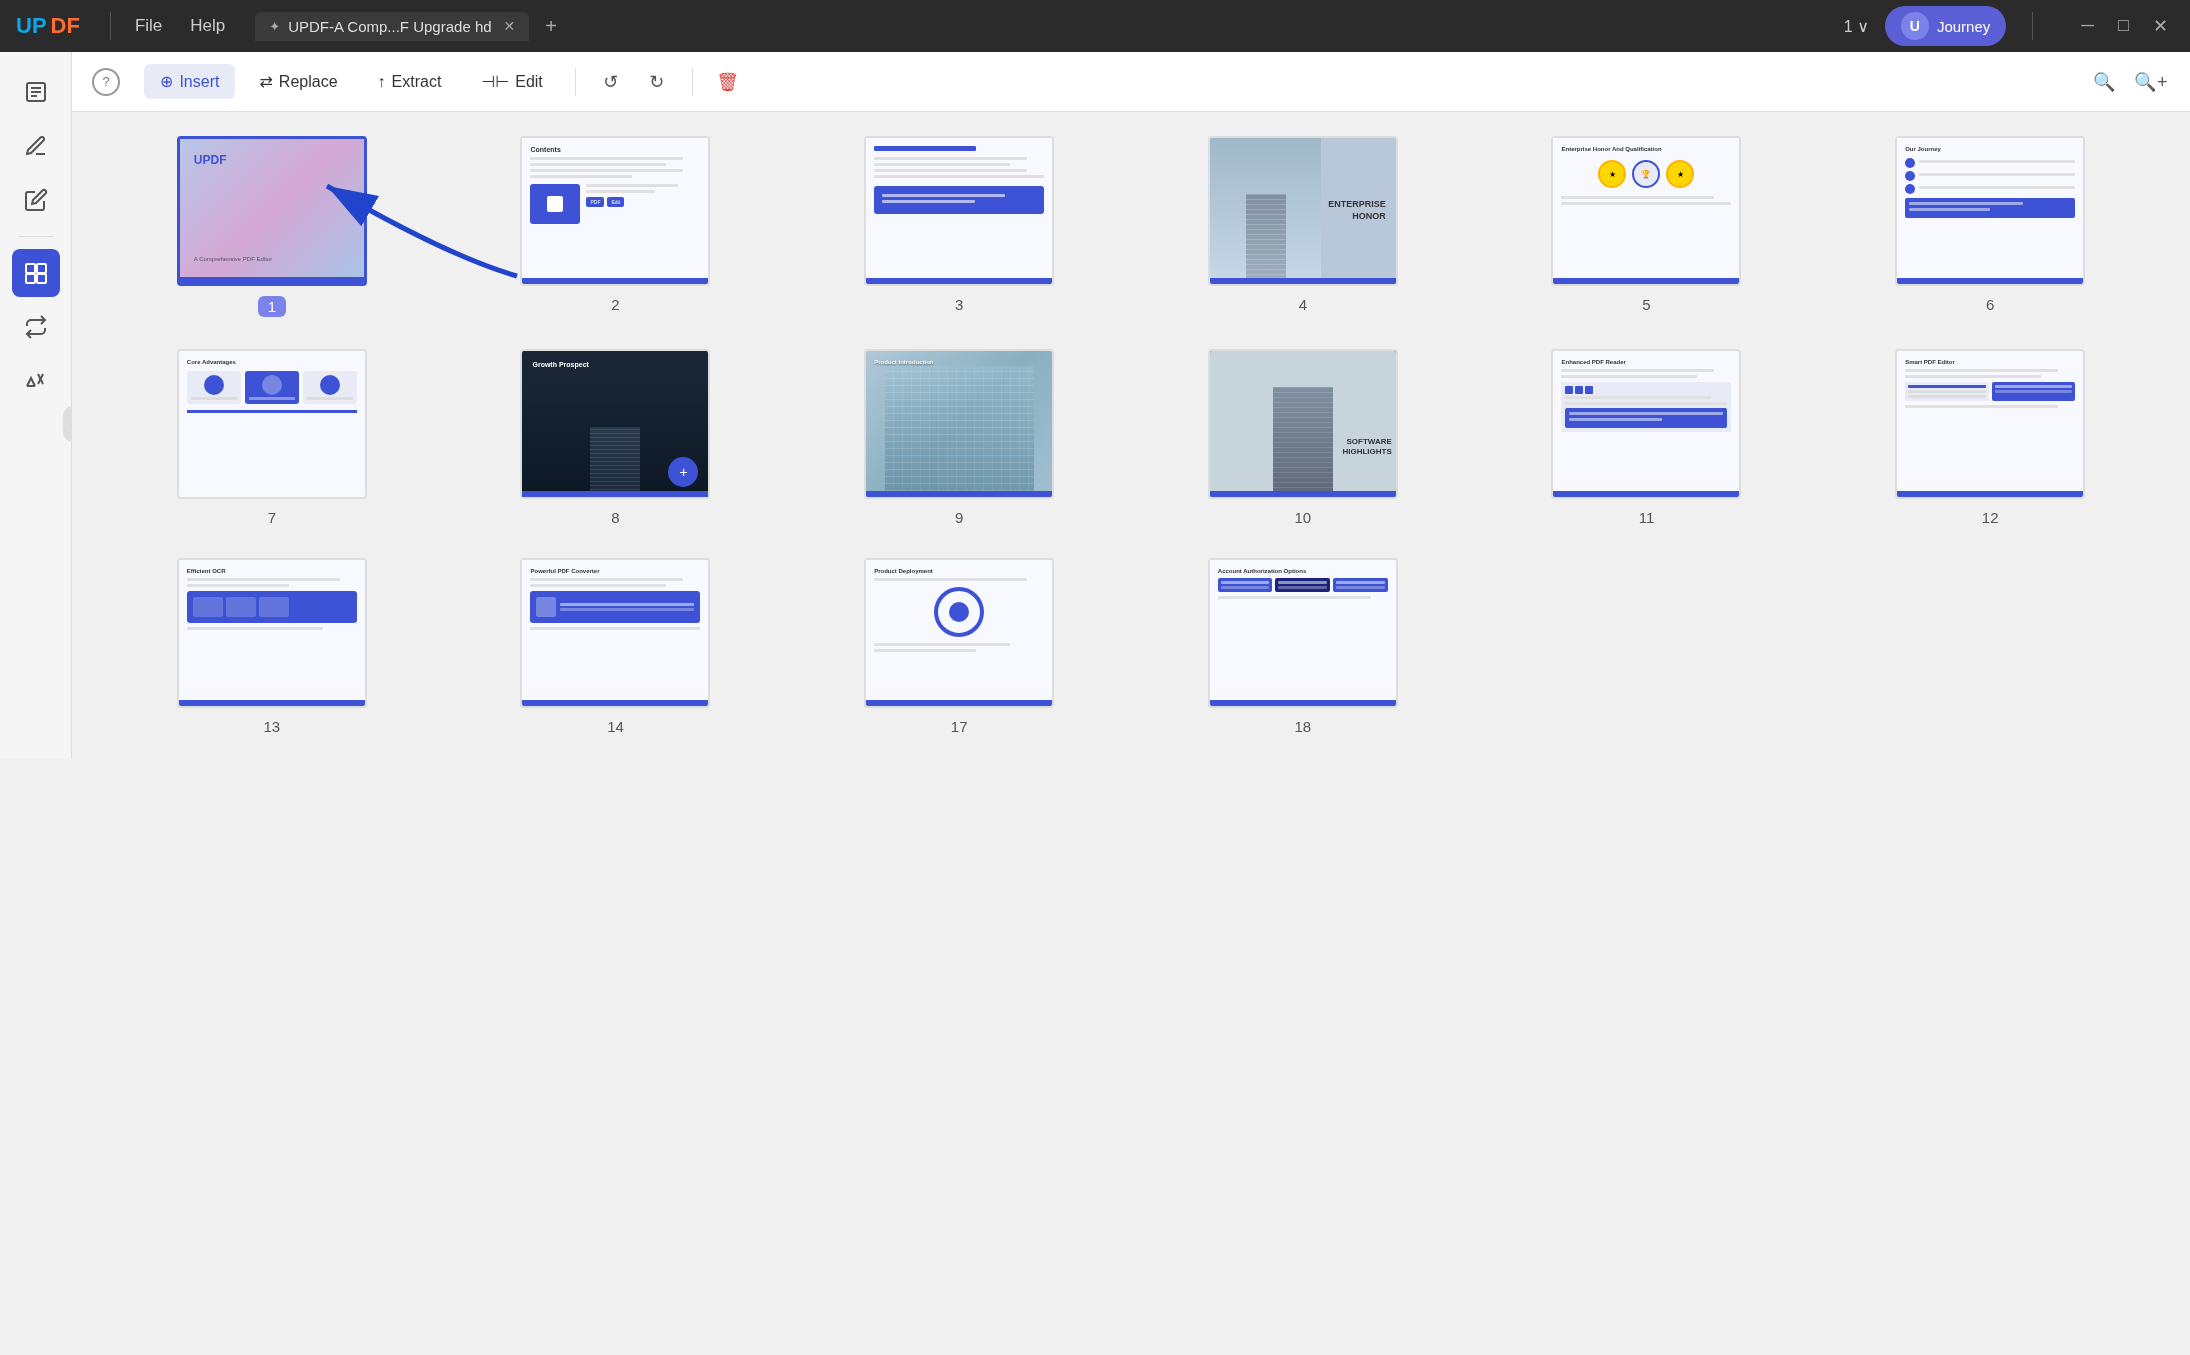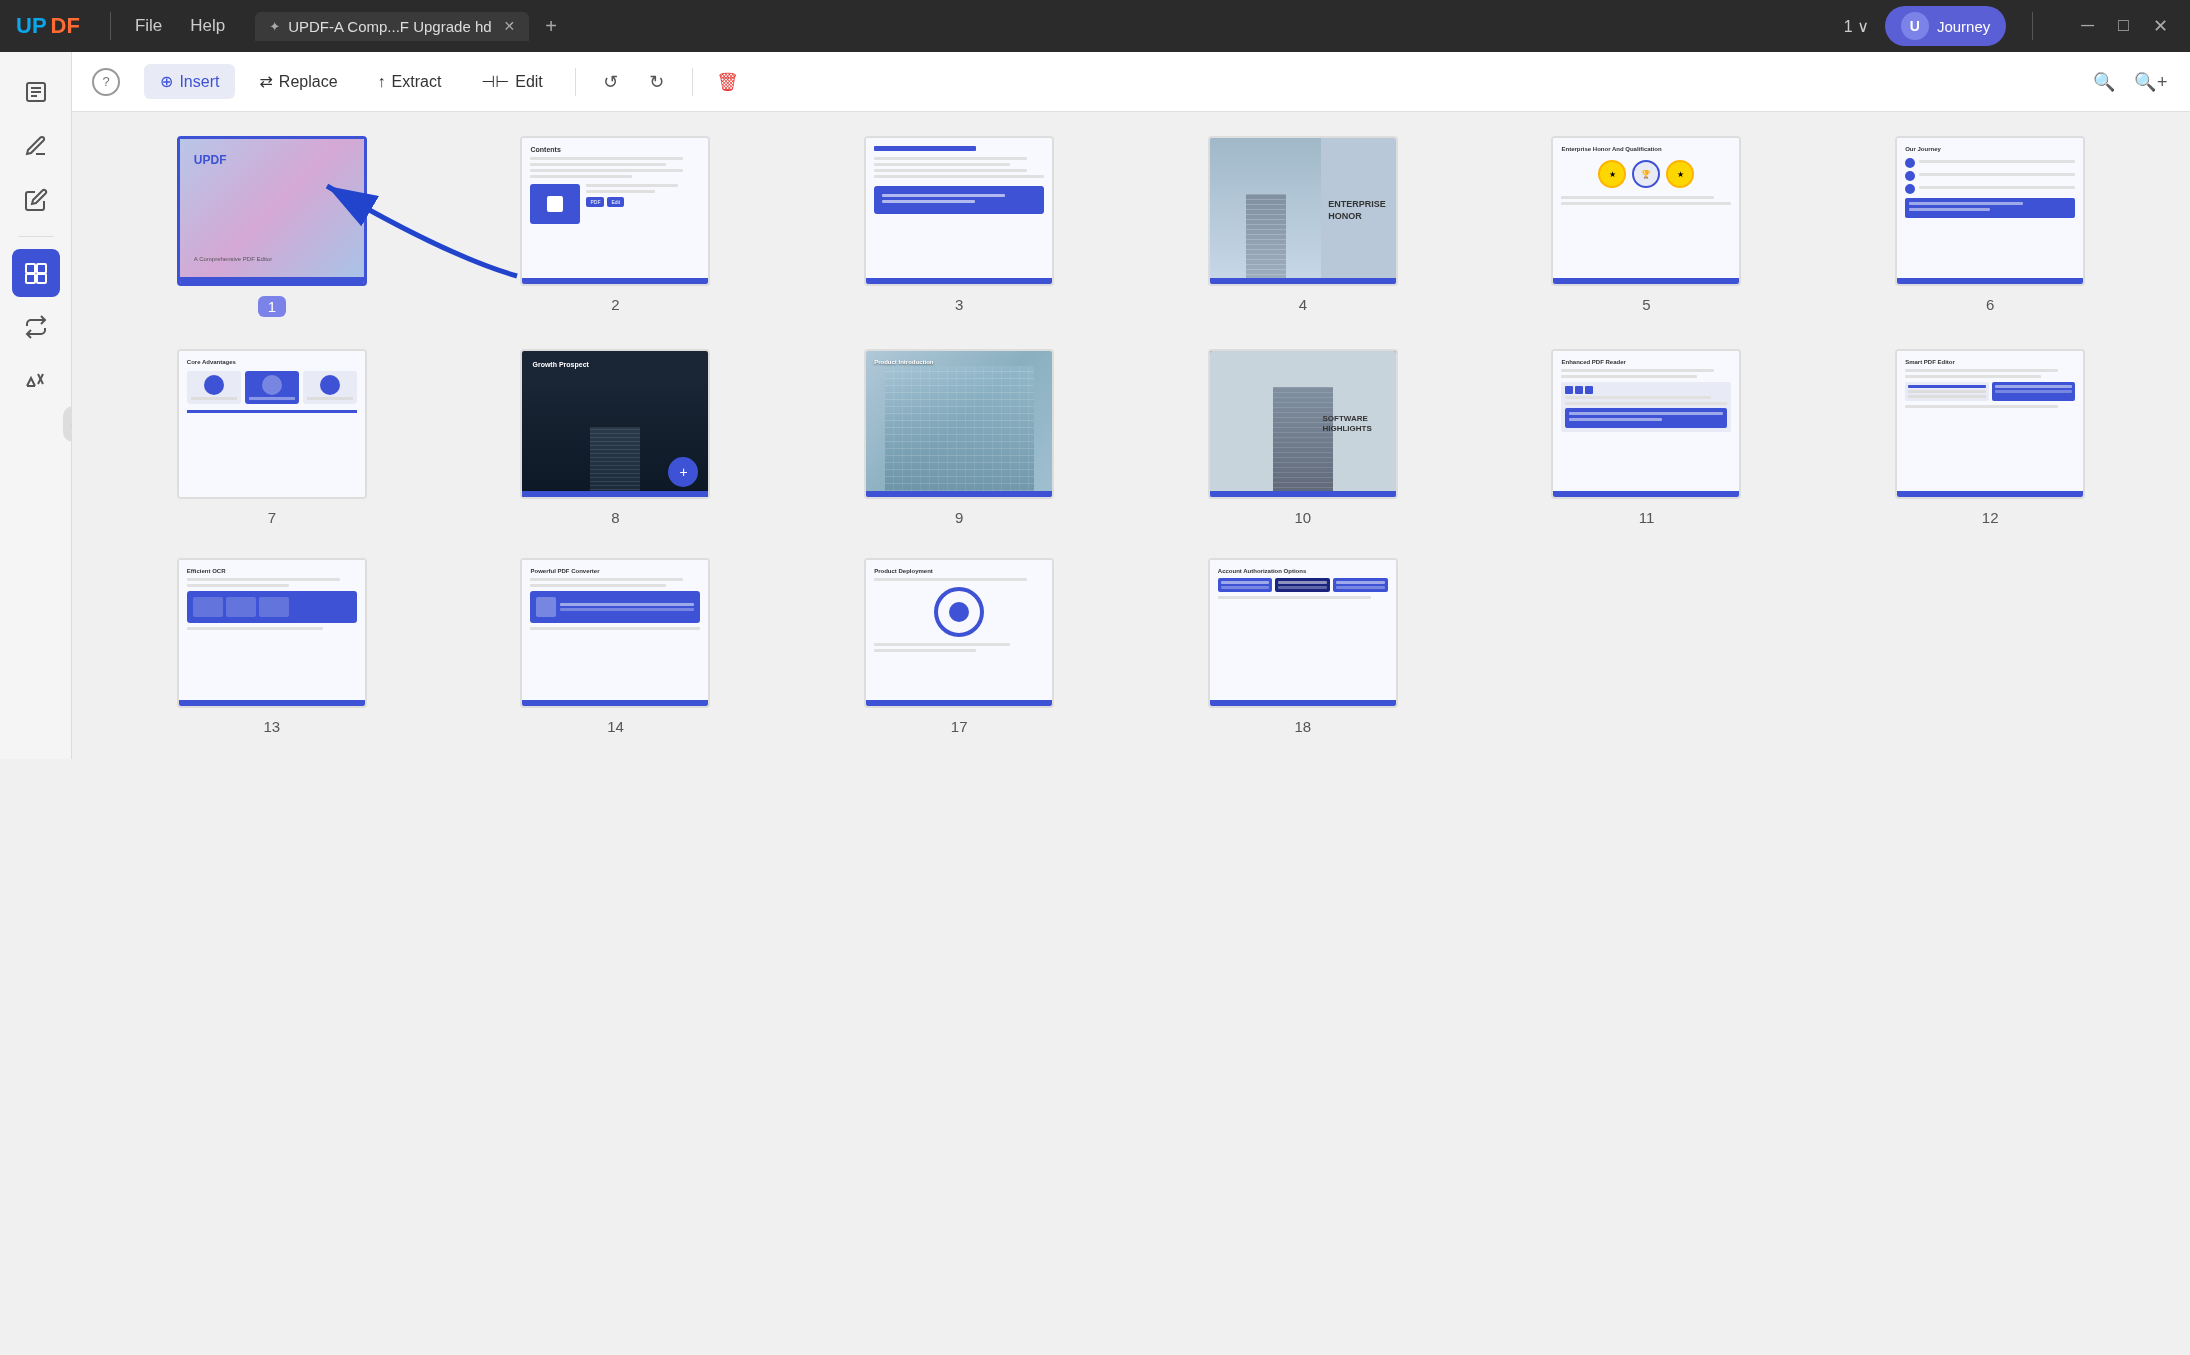--- a/index.html
+++ b/index.html
@@ -129,21 +129,21 @@
 
     
     .building-thumb { background: #b8c8d8; }
     .building-dark { background: #2a3a4a; }
 
     
     .thumb-overlay-text {
       position: absolute; right: 10px; top: 50%;
       transform: translateY(-50%);
       font-size: 9px; font-weight: bold; color: #333;
-      text-align: left; line-height: 1.3;
+      text-align: right; line-height: 1.3;
     }
 
     
     .blue-bar { position: absolute; bottom: 0; left: 0; right: 0; height: 6px; background: #3d52d5; }
 
     
     .dropdown-menu {
       position: absolute; top: 120px; left: 370px;
       background: white; border-radius: 8px;
       box-shadow: 0 8px 32px rgba(0,0,0,0.18);
@@ -491,21 +491,21 @@
         </div>
 
         <div class="page-thumb">
           <div class="thumb-img">
             <div class="thumb-content building-dark" style="overflow:hidden;">
               <div style="position:absolute;inset:0;background:#c8d4dc;">
                 <div style="position:absolute;bottom:0;left:50%;transform:translateX(-50%);width:60px;height:110px;background:linear-gradient(#8090a0,#606878);overflow:hidden;">
                   <div style="position:absolute;inset:0;background:repeating-linear-gradient(0deg,transparent,transparent 4px,rgba(255,255,255,0.12) 4px,rgba(255,255,255,0.12) 5px);"></div>
                 </div>
               </div>
-              <div class="thumb-overlay-text" style="right:24px;font-size:8px;font-weight:bold;">SOFTWARE<br>HIGHLIGHTS</div>
+              <div class="thumb-overlay-text" style="right:4px;font-size:8px;font-weight:bold;margin-top:23px;">SOFTWARE<br>HIGHLIGHTS</div>
               <div class="blue-bar"></div>
             </div>
           </div>
           <div class="page-num">10</div>
         </div>
 
         <div class="page-thumb">
           <div class="thumb-img">
             <div class="thumb-content" style="background:#f8f9ff;padding:8px;">
               <div style="font-size:6px;font-weight:bold;color:#333;margin-bottom:4px;">Enhanced PDF Reader</div>

